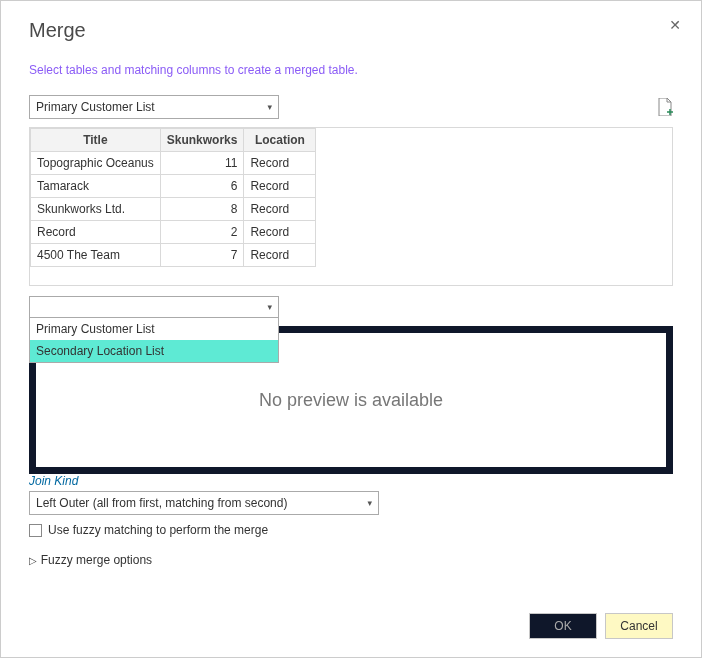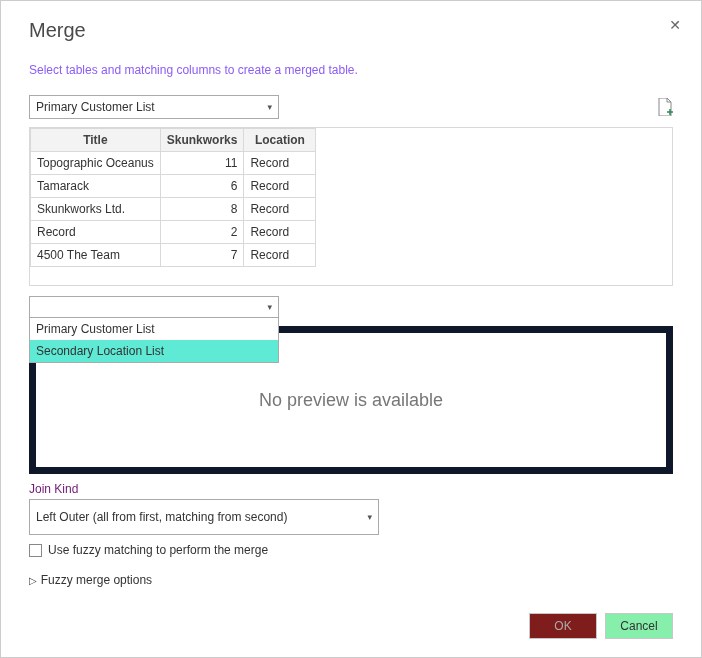--- a/index.html
+++ b/index.html
@@ -20,29 +20,29 @@
 .table-spacer { height: 18px; border-top: none; }
 .second-area { margin-top: 10px; position: relative; }
 .dropdown-open { position: relative; width: 250px; }
 .dd-trigger { width: 250px; height: 22px; border: 1px solid #aaa; background: #fff; position: relative; }
 .dd-caret { position: absolute; right: 6px; top: 50%; transform: translateY(-50%); font-size: 9px; color: #555; }
 .dd-list { position: absolute; top: 22px; left: 0; width: 250px; border: 1px solid #aaa; border-top: none; background: #fff; z-index: 5; }
 .dd-item { padding: 4px 6px; font-size: 12px; }
 .dd-item.hover { background: #5eead4; }
 .preview-box { border: 7px solid #0f172a; margin-top: 8px; height: 148px; display: flex; align-items: center; justify-content: center; }
 .preview-text { font-size: 18px; color: #777; font-weight: 400; }
-.join-label { margin-top: 8px; font-size: 12px; color: #701a75; margin-bottom: 3px; }
-.join-select { width: 350px; height: 36px; border: 1px solid #aaa; display: flex; align-items: center; padding: 0 6px; position: relative; background: #fff; }
+.join-label { margin-top: 0; font-size: 12px; color: #0369a1; margin-bottom: 3px; font-style: italic; }
+.join-select { width: 350px; height: 24px; border: 1px solid #aaa; display: flex; align-items: center; padding: 0 6px; position: relative; background: #fff; }
 .checkbox-row { margin-top: 8px; display: flex; align-items: center; gap: 6px; font-size: 12px; }
 .chk { width: 13px; height: 13px; border: 1px solid #888; background: #fff; }
 .expander { margin-top: 16px; display: flex; align-items: center; gap: 4px; font-size: 12px; }
 .tri { font-size: 10px; color: #444; }
 .buttons { position: absolute; bottom: 18px; right: 28px; display: flex; gap: 8px; }
-.btn { min-width: 68px; height: 26px; border: 1px solid #c7c7c7; background: #86efac; font-size: 12px; display: flex; align-items: center; justify-content: center; }
-.btn.disabled { color: #aaa; background: #7f1d1d; }
+.btn { min-width: 68px; height: 26px; border: 1px solid #c7c7c7; background: #fef9c3; font-size: 12px; display: flex; align-items: center; justify-content: center; }
+.btn.disabled { color: #aaa; background: #0f172a; }
 </style>
 </head>
 <body>
 
 <div class="dialog">
   <div class="close-x">✕</div>
   <div class="title">Merge</div>
   <div class="subtitle">Select tables and matching columns to create a merged table.</div>
 
   <div class="topbar">

